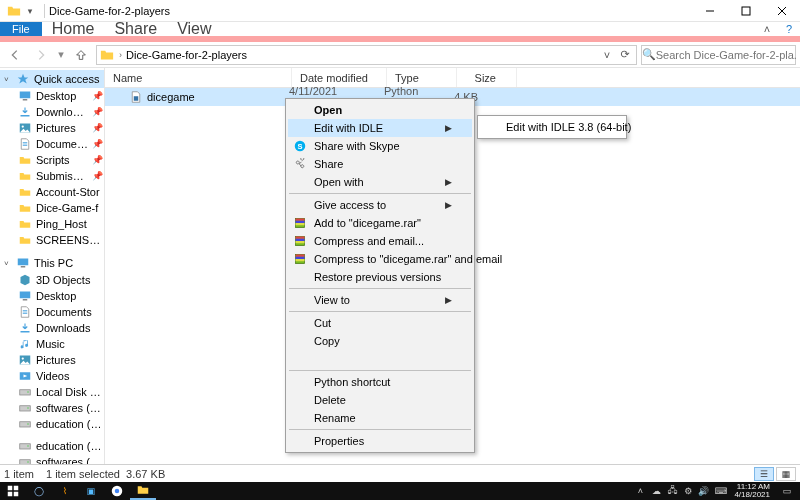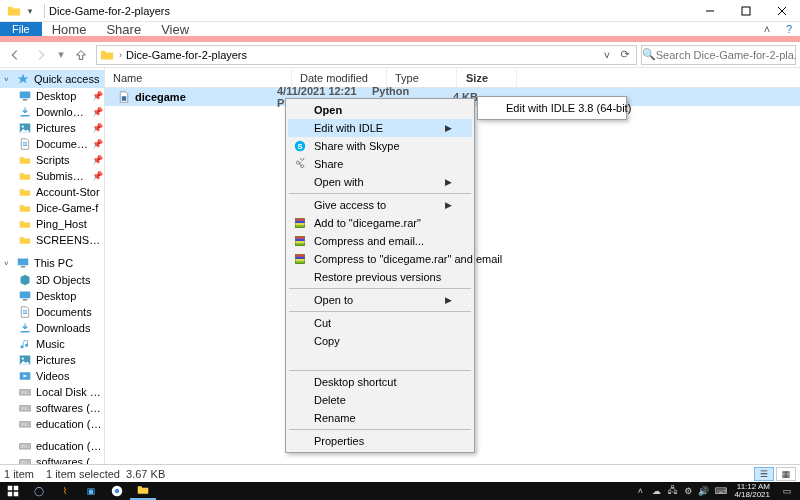--- a/index.html
+++ b/index.html
@@ -8,21 +8,21 @@
   .titlebar { height: 22px; background: #fff; display: flex; align-items: center; border-bottom: 1px solid #e5e5e5; }
   .titlebar .folder-icon { width: 16px; height: 16px; margin: 0 4px 0 6px; display: flex; align-items: center; justify-content: center; }
   .titlebar .down { width: 8px; text-align: center; color: #555; margin-right: 6px; font-size: 9px; }
   .titlebar .sep { width: 1px; height: 14px; background: #d0d0d0; margin: 0 4px; }
   .titlebar .title { font-size: 11px; color: #000; flex: 0 0 auto; }
   .titlebar .spacer { flex: 1; }
   .titlebar .winbtn { width: 36px; height: 22px; display: flex; align-items: center; justify-content: center; color: #333; }
   
   .ribbon { height: 20px; display: flex; align-items: stretch; border-bottom: 6px solid #fca5a5; background: #fff; }
   .ribbon .file-tab { background: #1979ca; color: #fff; padding: 0 12px; display: flex; align-items: center; font-size: 11px; }
-  .ribbon .tab { padding: 0 10px; display: flex; align-items: center; font-size: 13px; color: #444; }
+  .ribbon .tab { padding: 0 10px; display: flex; align-items: center; font-size: 16px; color: #444; }
   .ribbon .spacer { flex: 1; }
   .ribbon .rbtn { width: 22px; display: flex; align-items: center; justify-content: center; color: #555; }
   
   .addressbar { height: 26px; display: flex; align-items: center; padding: 2px 4px; gap: 4px; border-bottom: 1px solid #e5e5e5; }
   .navbtn { width: 22px; height: 22px; display: flex; align-items: center; justify-content: center; color: #888; border-radius: 2px; }
   .navbtn.enabled { color: #333; }
   .addr-box { flex: 1; height: 20px; border: 1px solid #ccc; display: flex; align-items: center; padding: 0 2px; }
   .addr-box .folder-icon { width: 16px; height: 16px; margin-right: 2px; display:flex; align-items:center; justify-content:center;}
   .addr-box .crumb { padding: 0 2px; color: #000; }
   .addr-box .chev { color: #666; padding: 0 2px; font-size: 9px; }
@@ -45,39 +45,39 @@
   .side-item .label { overflow: hidden; text-overflow: ellipsis; flex:1; }
   .side-item .pin { color: #666; font-size: 9px; }
   .side-spacer { height: 6px; }
   
   .content { flex: 1; position: relative; background: #fff; }
   .cols { display: flex; height: 20px; border-bottom: 1px solid #e5e5e5; align-items: center; font-size: 11px; color: #333; }
   .col { padding-left: 8px; border-right: 1px solid #eee; height: 100%; display: flex; align-items: center; }
   .col.name { width: 187px; }
   .col.date { width: 95px; }
   .col.type { width: 70px; }
-  .col.size { width: 60px; justify-content: flex-end; padding-right: 28px; font-weight: bold; }
+  .col.size { width: 60px; justify-content: flex-end; padding-right: 20px; }
   .file-row { display: flex; height: 18px; align-items: center; font-size: 11px; background: #cce8ff; }
-  .cell { padding-left: 12px; height: 100%; display:flex; align-items:center;font-weight:bold; }
+  .cell { padding-left: 24px; height: 100%; display:flex; align-items:center; }
   .cell.name { width: 160px; gap: 4px; }
   .cell.date { width: 95px; color: #555; }
   .cell.type { width: 70px; color: #555; }
   .cell.size { width: 60px; justify-content: flex-end; padding-right: 12px; color: #555; }
   .cell .icon { width: 14px; height: 14px; display:flex; align-items:center; justify-content:center; }
   
   .ctx { position: absolute; background: #f2f2f2; border: 1px solid #a0a0a0; box-shadow: 2px 2px 4px rgba(0,0,0,.25); padding: 2px; font-size: 11px; }
   .ctx .item { display: flex; align-items: center; height: 18px; padding: 0 20px 0 4px; gap: 6px; white-space: nowrap; }
   .ctx .item .icon { width: 16px; height: 16px; display:flex; align-items:center; justify-content:center; flex-shrink:0; }
   .ctx .item .label { flex: 1; }
   .ctx .item .arrow { color: #333; font-size: 9px; margin-left: 16px; }
   .ctx .item.bold .label { font-weight: 600; }
   .ctx .item.hover { background: #cce8ff; }
   .ctx .sep { height: 1px; background: #c0c0c0; margin: 2px 1px; }
   .ctx.main-ctx { left: 180px; top: 30px; width: 190px; }
-  .ctx.sub-ctx { left: 372px; top: 28px; width: 150px; background:#fff; }
+  .ctx.sub-ctx { left: 372px; top: 47px; width: 150px; background:#fff; }
   
   .statusbar { height: 18px; border-top: 1px solid #d0d0d0; display: flex; align-items: center; font-size: 11px; background: #fff; padding: 0 4px; color: #333; }
   .statusbar .seg { margin-right: 12px; }
   .statusbar .spacer { flex:1; }
   .statusbar .viewbtn { width: 20px; height: 14px; border: 1px solid #ccc; margin-left: 2px; display:flex; align-items:center; justify-content:center; font-size:9px; }
   .statusbar .viewbtn.active { background: #cce8ff; border-color:#7cb7e8; }
   
   .taskbar { height: 18px; background: #101010; display: flex; align-items: center; color: #fff; font-size: 9px; }
   .taskbar .tbtn { width: 26px; height: 18px; display: flex; align-items: center; justify-content: center; }
   .taskbar .tbtn.active { border-bottom: 2px solid #76b9ed; }
@@ -497,39 +497,39 @@
           </span>
           <span class="label">Compress to "dicegame.rar" and email</span>
         </div>
         <div class="item">
           <span class="icon"></span>
           <span class="label">Restore previous versions</span>
         </div>
         <div class="sep"></div>
         <div class="item">
           <span class="icon"></span>
-          <span class="label">Open to</span>
+          <span class="label">View to</span>
           <span class="arrow">▶</span>
         </div>
         <div class="sep"></div>
         <div class="item">
           <span class="icon"></span>
           <span class="label">Cut</span>
         </div>
         <div class="item">
           <span class="icon"></span>
           <span class="label">Copy</span>
         </div>
         <div class="item">
           <span class="icon"></span>
         </div>
         <div class="sep"></div>
         <div class="item">
           <span class="icon"></span>
-          <span class="label">Desktop shortcut</span>
+          <span class="label">Python shortcut</span>
         </div>
         <div class="item">
           <span class="icon"></span>
           <span class="label">Delete</span>
         </div>
         <div class="item">
           <span class="icon"></span>
           <span class="label">Rename</span>
         </div>
         <div class="sep"></div>

